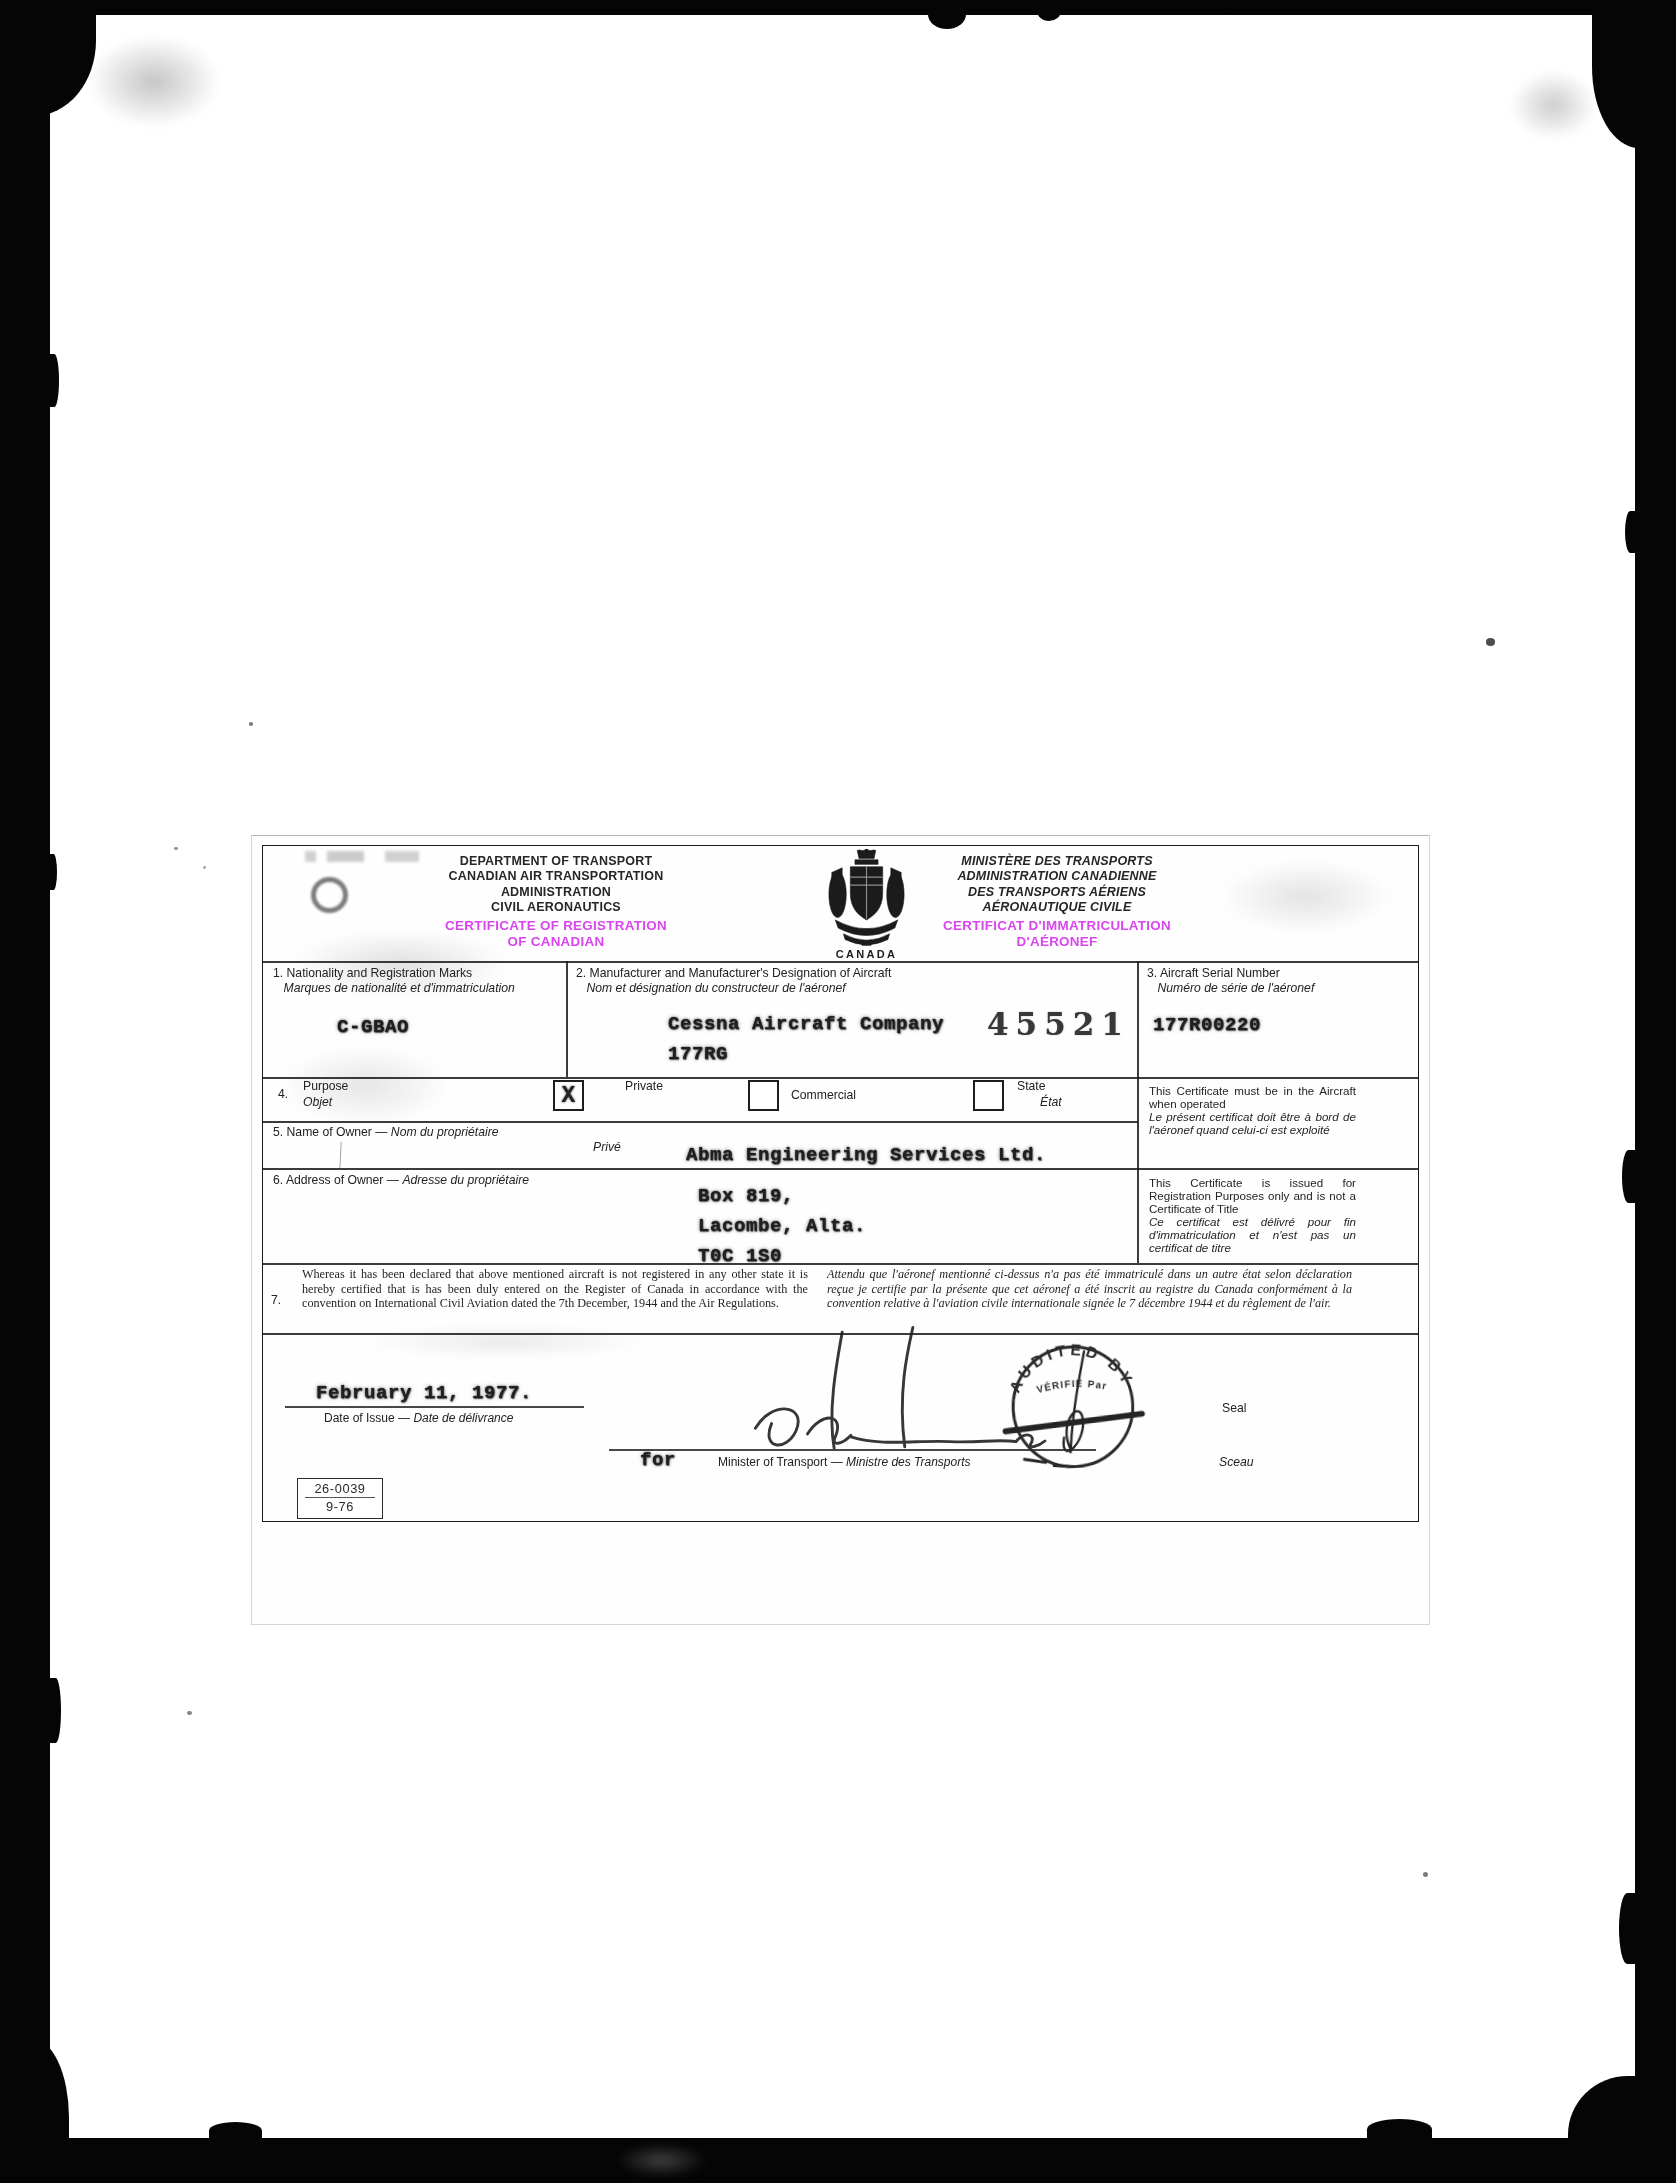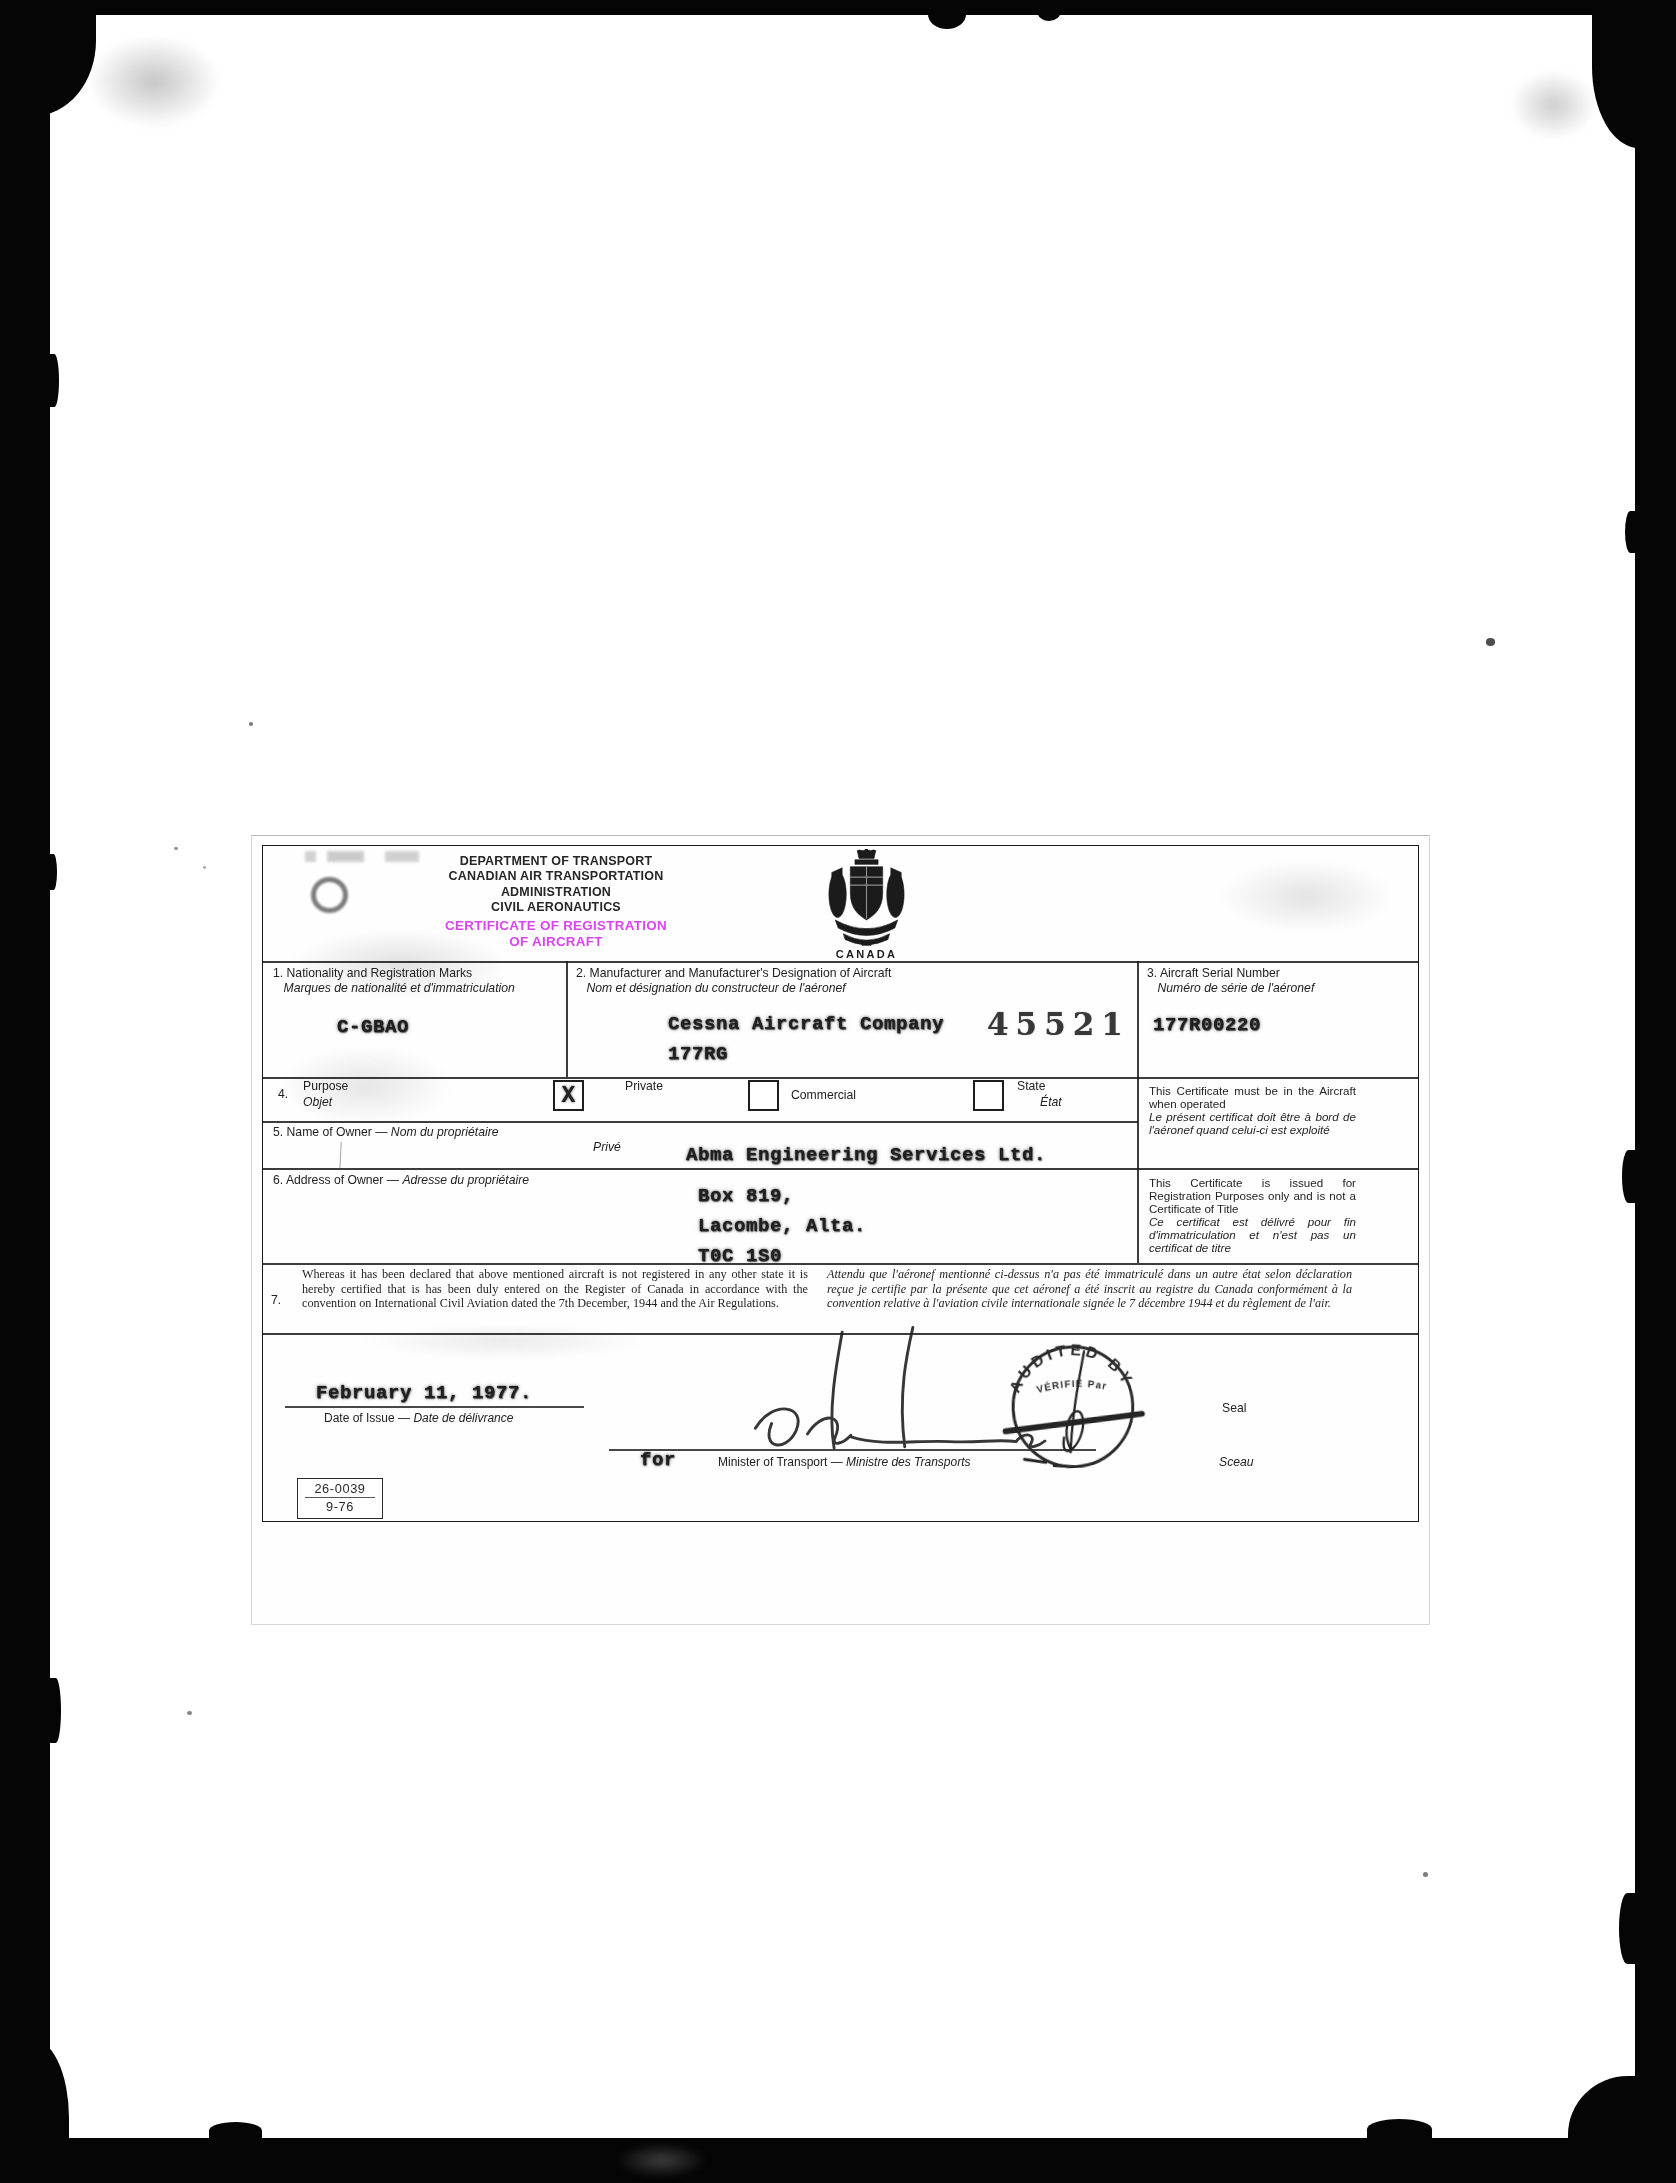--- a/index.html
+++ b/index.html
@@ -96,21 +96,21 @@
   <div class="abs hline" style="left:262px;top:1333px;width:1157px;"></div>
   <div class="abs vline" style="left:566px;top:961px;height:116px;"></div>
   <div class="abs vline" style="left:1137px;top:961px;height:302px;"></div>
 
   <div class="abs" style="left:411px;top:854px;width:290px;">
     <div class="hdr-line">DEPARTMENT OF TRANSPORT</div>
     <div class="hdr-line">CANADIAN AIR TRANSPORTATION</div>
     <div class="hdr-line">ADMINISTRATION</div>
     <div class="hdr-line">CIVIL AERONAUTICS</div>
     <div class="hdr-title" style="margin-top:2.3px;">CERTIFICATE OF REGISTRATION</div>
-    <div class="hdr-title">OF AIRCRAFT</div>
+    <div class="hdr-title">OF CANADIAN</div>
   </div>
 
   <div class="abs" style="left:826px;top:849px;width:81px;height:99px;">
     <svg width="81" height="99" viewBox="0 0 140 170" style="filter:blur(0.3px);">
       <g fill="#1b1b1b" stroke="#1b1b1b">
         <path d="M54 2 h32 l-3 14 h-26 z"></path>
         <circle cx="58" cy="4" r="3"></circle>
           <circle cx="70" cy="2" r="3"></circle>
           <circle cx="82" cy="4" r="3"></circle>
         <path d="M50 18 h40 v8 h-40 z"></path>
@@ -125,20 +125,28 @@
       </g>
       <g stroke="#ffffff" stroke-width="2" fill="none" opacity=".5">
         <path d="M42 48 h56"></path>
           <path d="M70 30 v90"></path>
           <path d="M42 62 h56"></path>
       </g>
     </svg>
   </div>
   <div class="abs smallcap" style="left:826px;top:948px;width:81px;">CANADA</div>
 
+  <div class="abs" style="left:912px;top:854px;width:290px;">
+    <div class="hdr-line it">MINISTÈRE DES TRANSPORTS</div>
+    <div class="hdr-line it">ADMINISTRATION CANADIENNE</div>
+    <div class="hdr-line it">DES TRANSPORTS AÉRIENS</div>
+    <div class="hdr-line it">AÉRONAUTIQUE CIVILE</div>
+    <div class="hdr-title" style="margin-top:2.3px;">CERTIFICAT D'IMMATRICULATION</div>
+    <div class="hdr-title">D'AÉRONEF</div>
+  </div>
 
   <div class="abs lbl" style="left:273px;top:966px;width:286px;">
     <div>1. Nationality and Registration Marks</div>
     <div class="it" style="padding-left:10.5px;">Marques de nationalité et d'immatriculation</div>
   </div>
   <div class="abs typed" style="left:337px;top:1012px;">C-GBAO</div>
 
   <div class="abs lbl" style="left:576px;top:966px;width:546px;">
     <div>2. Manufacturer and Manufacturer's Designation of Aircraft</div>
     <div class="it" style="padding-left:10.5px;">Nom et désignation du constructeur de l'aéronef</div>

